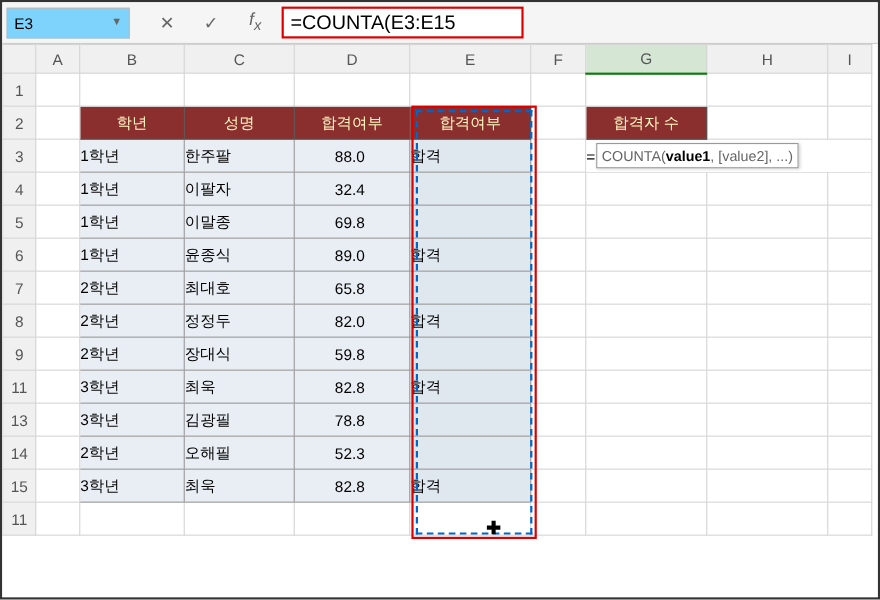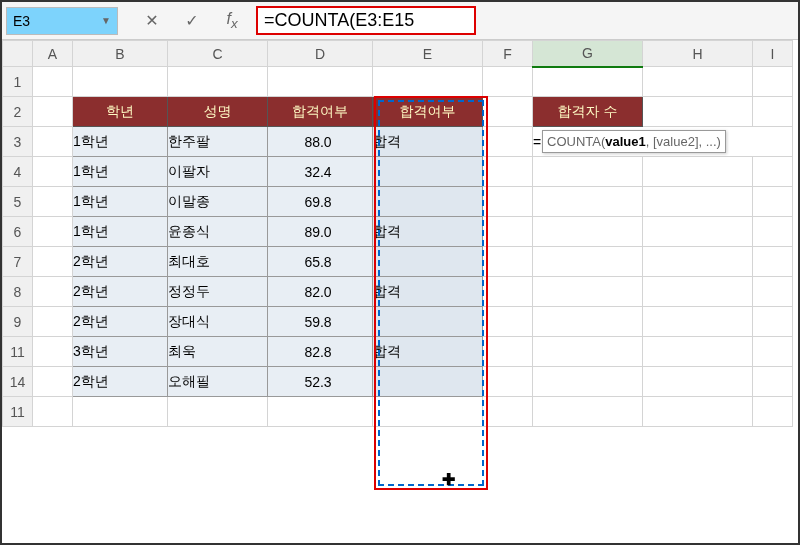--- a/index.html
+++ b/index.html
@@ -318,26 +318,50 @@
           <td class="cell col-B data-cell">3학년</td>
           <td class="cell col-C data-cell">최욱</td>
           <td class="cell col-D data-cell right">82.8</td>
           <td class="cell col-E data-cell pass">합격</td>
           <td class="cell col-F"></td>
           <td class="cell col-G"></td>
           <td class="cell col-H"></td>
           <td class="cell col-I"></td>
         </tr>
         <tr>
+          <td class="rowhdr">13</td>
+          <td class="cell col-A"></td>
+          <td class="cell col-B data-cell">3학년</td>
+          <td class="cell col-C data-cell">김광필</td>
+          <td class="cell col-D data-cell right">78.8</td>
+          <td class="cell col-E data-cell pass"></td>
+          <td class="cell col-F"></td>
+          <td class="cell col-G"></td>
+          <td class="cell col-H"></td>
+          <td class="cell col-I"></td>
+        </tr>
+        <tr>
           <td class="rowhdr">14</td>
           <td class="cell col-A"></td>
           <td class="cell col-B data-cell">2학년</td>
           <td class="cell col-C data-cell">오해필</td>
           <td class="cell col-D data-cell right">52.3</td>
           <td class="cell col-E data-cell pass"></td>
+          <td class="cell col-F"></td>
+          <td class="cell col-G"></td>
+          <td class="cell col-H"></td>
+          <td class="cell col-I"></td>
+        </tr>
+        <tr>
+          <td class="rowhdr">15</td>
+          <td class="cell col-A"></td>
+          <td class="cell col-B data-cell">3학년</td>
+          <td class="cell col-C data-cell">최욱</td>
+          <td class="cell col-D data-cell right">82.8</td>
+          <td class="cell col-E data-cell pass">합격</td>
           <td class="cell col-F"></td>
           <td class="cell col-G"></td>
           <td class="cell col-H"></td>
           <td class="cell col-I"></td>
         </tr>
         <tr>
           <td class="rowhdr">11</td>
           <td class="cell col-A"></td>
           <td class="cell col-B"></td>
           <td class="cell col-C"></td>

